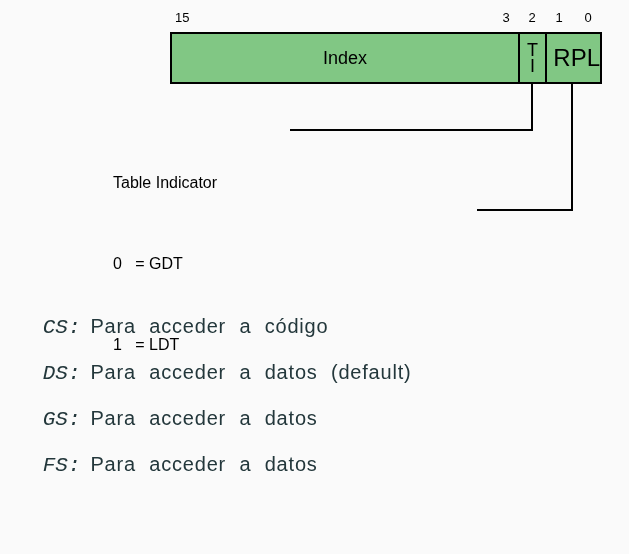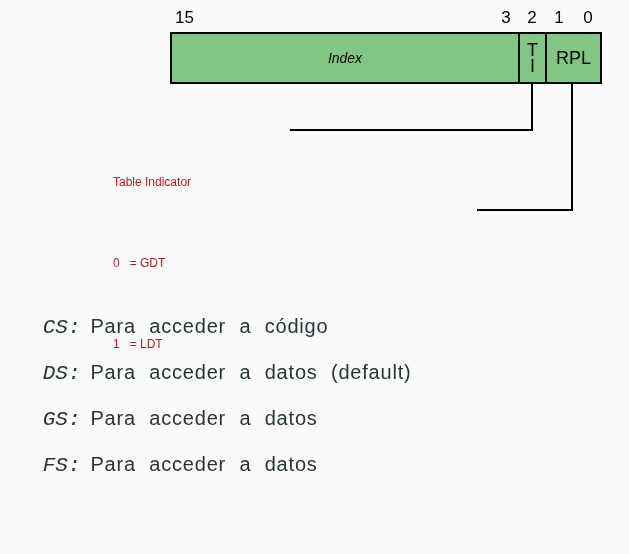--- a/index.html
+++ b/index.html
@@ -12,21 +12,21 @@
     position: relative;
     width: 629px;
     height: 554px;
     background: #fafafa;
     overflow: hidden;
   }
 
   .bit-label {
     position: absolute;
     top: 9px;
-    font-size: 17px;
+    font-size: 13px;
     line-height: 18px;
     color: #000000;
   }
   .bit-label.centered { width: 22px; text-align: center; }
 
   #selector-box {
     position: absolute;
     left: 170px;
     top: 32px;
     width: 428px;
@@ -37,52 +37,52 @@
   }
   .cell {
     display: flex;
     align-items: center;
     justify-content: center;
     color: #000000;
   }
   .cell-index {
     width: 346px;
     border-right: 2px solid #000000;
-    font-size: 14px;
-    font-style: italic;
+    font-size: 18px;
   }
   .cell-ti {
     width: 25px;
     border-right: 2px solid #000000;
     font-size: 18px;
     flex-direction: column;
     line-height: 16px;
     font-weight: normal;
   }
   .cell-rpl {
     flex: 1;
-    font-size: 18px;
+    font-size: 24px;
+    justify-content: flex-end;
   }
 
   .connector {
     position: absolute;
     background: #000000;
   }
   #ti-vline   { left: 531px; top: 84px;  width: 2px;  height: 46px; }
   #ti-hline   { left: 290px; top: 129px; width: 243px; height: 2px; }
   #rpl-vline  { left: 571px; top: 84px;  width: 2px;  height: 127px; }
   #rpl-hline  { left: 477px; top: 209px; width: 96px;  height: 2px; }
 
   #annotations {
     position: absolute;
     left: 113px;
     top: 115px;
-    font-size: 12px;
+    font-size: 16px;
     line-height: 27px;
-    color: #b91c1c;
+    color: #000000;
     white-space: pre;
   }
 
   
   #register-list {
     position: absolute;
     left: 16px;
     top: 257px;
     color: #23373b;
   }

